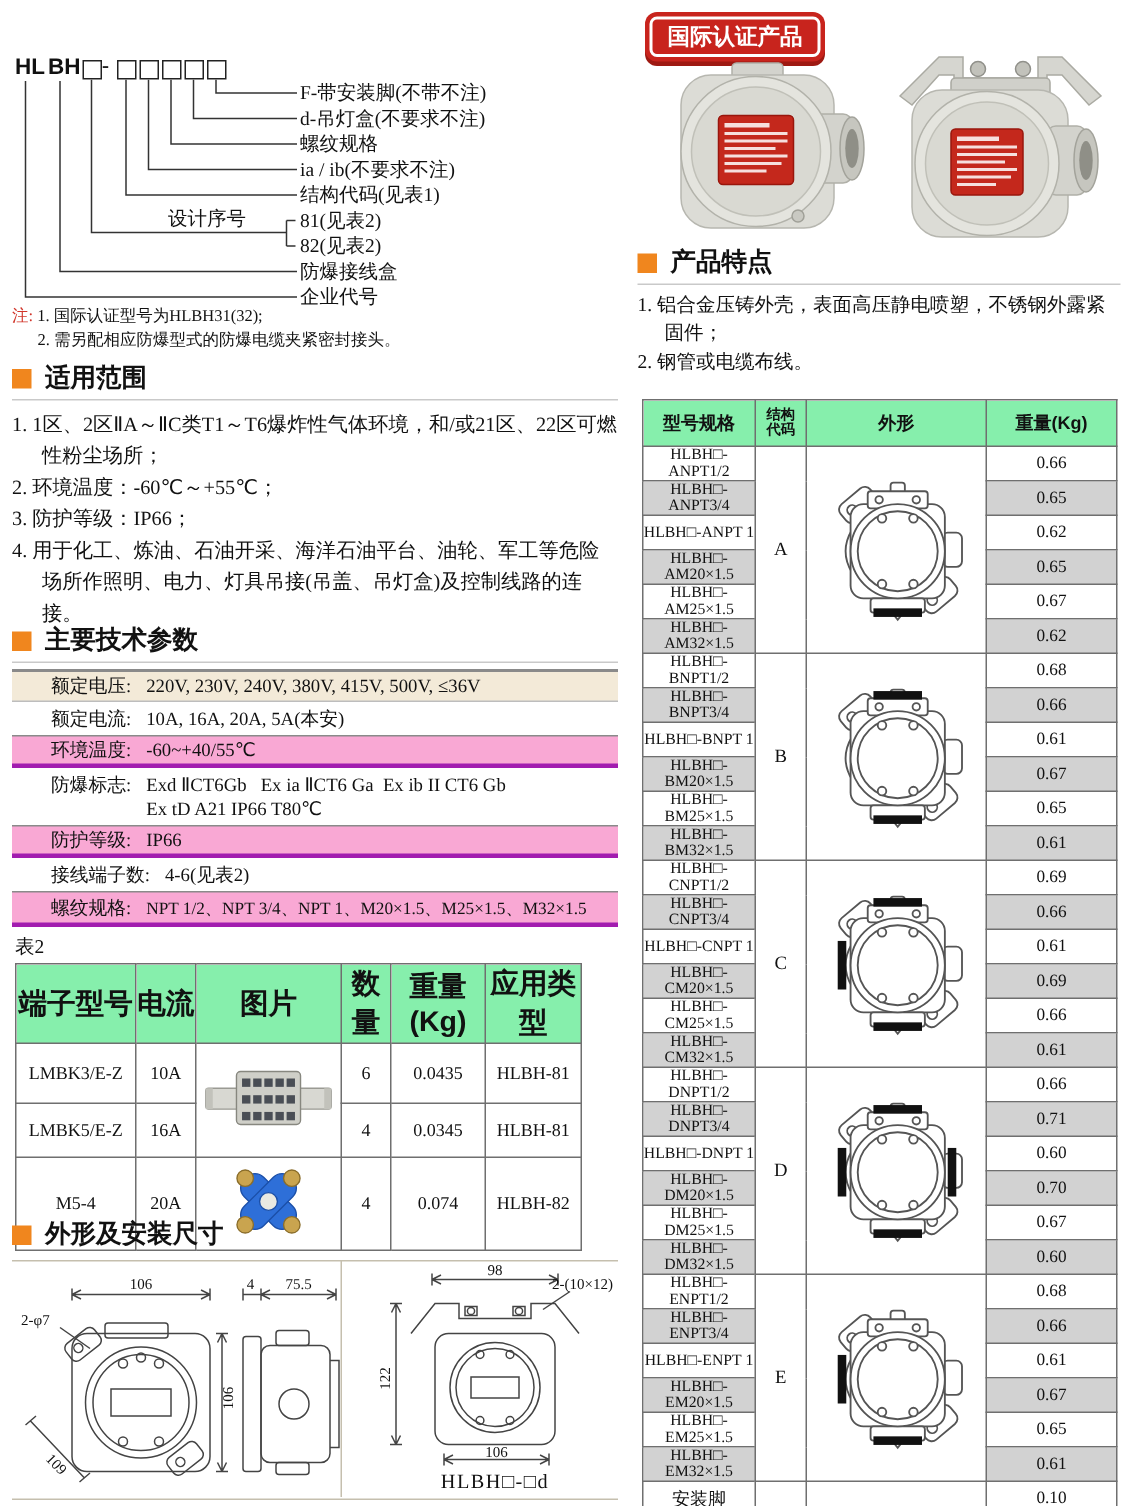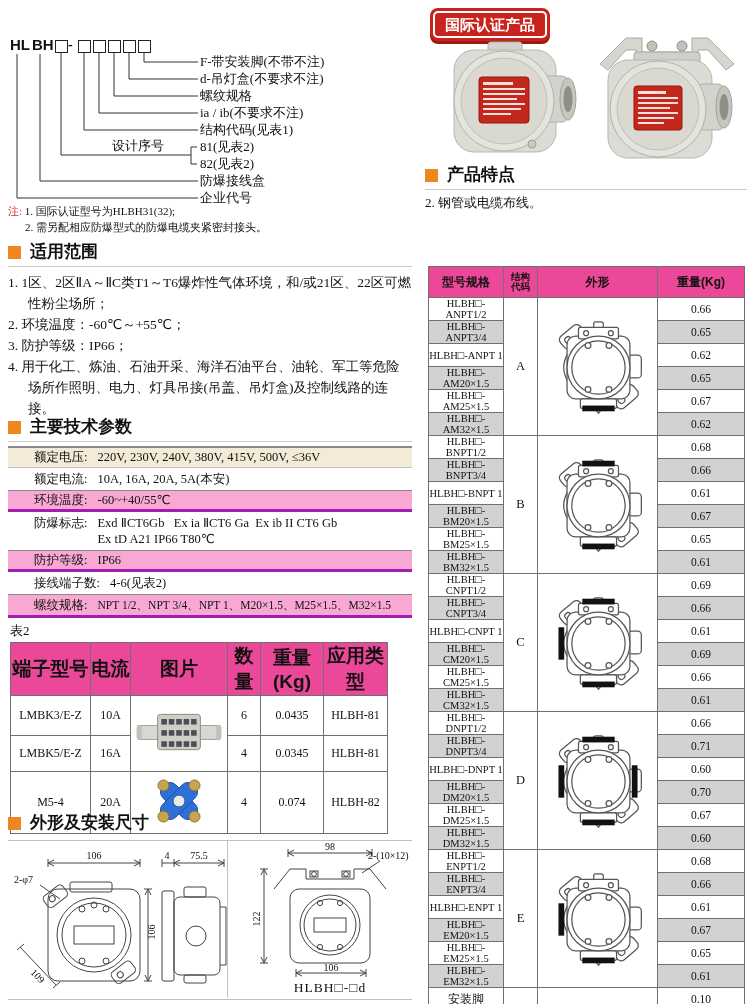--- a/index.html
+++ b/index.html
@@ -30,21 +30,21 @@
   .tech{position:absolute;left:8px;top:446px;width:404px;}
   .trow{display:flex;align-items:center;padding-left:26px;font-size:12.5px;box-sizing:border-box;}
   .trow .tl{margin-right:10px;white-space:nowrap;}
   .trow .tv{white-space:pre-wrap;font-family:"Liberation Serif","DejaVu Sans",serif;}
   .h22{height:22px;} .h38{height:38px;align-items:flex-start;padding-top:3px;} .h24{height:24px;}
   .beige{background:#f3ead8;border-top:2px solid #8a8a8a;border-bottom:1px solid #bdbdbd;}
   .grayrow{background:#f9a8d4;border-top:1px solid #8a8a8a;border-bottom:3px solid #a21caf;}
   
   table{border-collapse:collapse;table-layout:fixed;}
   td,th{border:1px solid #6f6f6f;padding:0;text-align:center;vertical-align:middle;overflow:hidden;}
-  th{background:#ec4899;font-weight:bold;font-family:"Liberation Sans","DejaVu Sans",sans-serif;}
+  th{background:#86efac;font-weight:bold;font-family:"Liberation Sans","DejaVu Sans",sans-serif;}
   
   .t2label{position:absolute;left:10px;top:622px;font-size:13px;}
   .t2wrap{position:absolute;left:10px;top:642px;}
   .t2{width:377px;height:166px;font-size:12px;}
   .t2 th{font-size:19px;height:27px;font-weight:normal;font-weight:bold;}
   
   .dimarea{position:absolute;left:8px;top:840px;width:404px;height:158px;
            border-top:1px solid #c5bfae;border-bottom:1px solid #c5bfae;}
   .dimdivider{position:absolute;left:227px;top:840px;width:1px;height:158px;background:#c5bfae;}
   .dimarea svg{position:absolute;}
@@ -414,20 +414,21 @@
         <rect x="52" y="91" width="36" height="2"></rect>
       <rect x="52" y="96" width="26" height="2"></rect>
     </g>
   </svg>
 
   <div class="sec-title" style="left:425px;top:166px;width:322px">
     <span class="sq"></span>
     <span class="t">产品特点</span>
   </div>
   <div class="featlist">
+    <div class="it">1. 铝合金压铸外壳，表面高压静电喷塑，不锈钢外露紧固件；</div>
     <div class="it">2. 钢管或电缆布线。</div>
   </div>
 
   <div class="t1label">表1</div>
   <div class="t1wrap">
     <table class="t1">
       <colgroup>
           <col style="width:75px">
           <col style="width:34px">
           <col style="width:120px">

